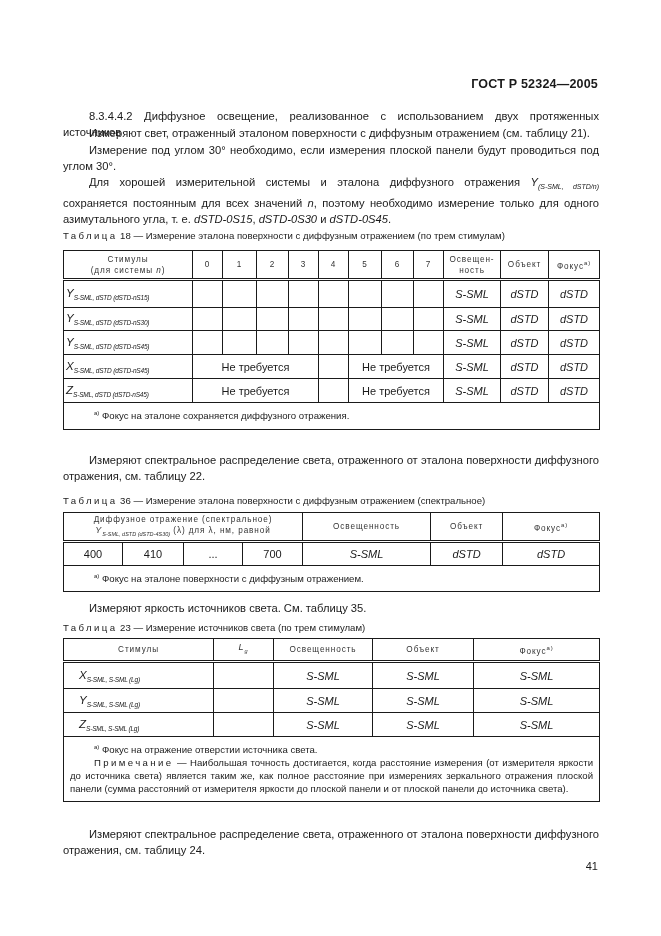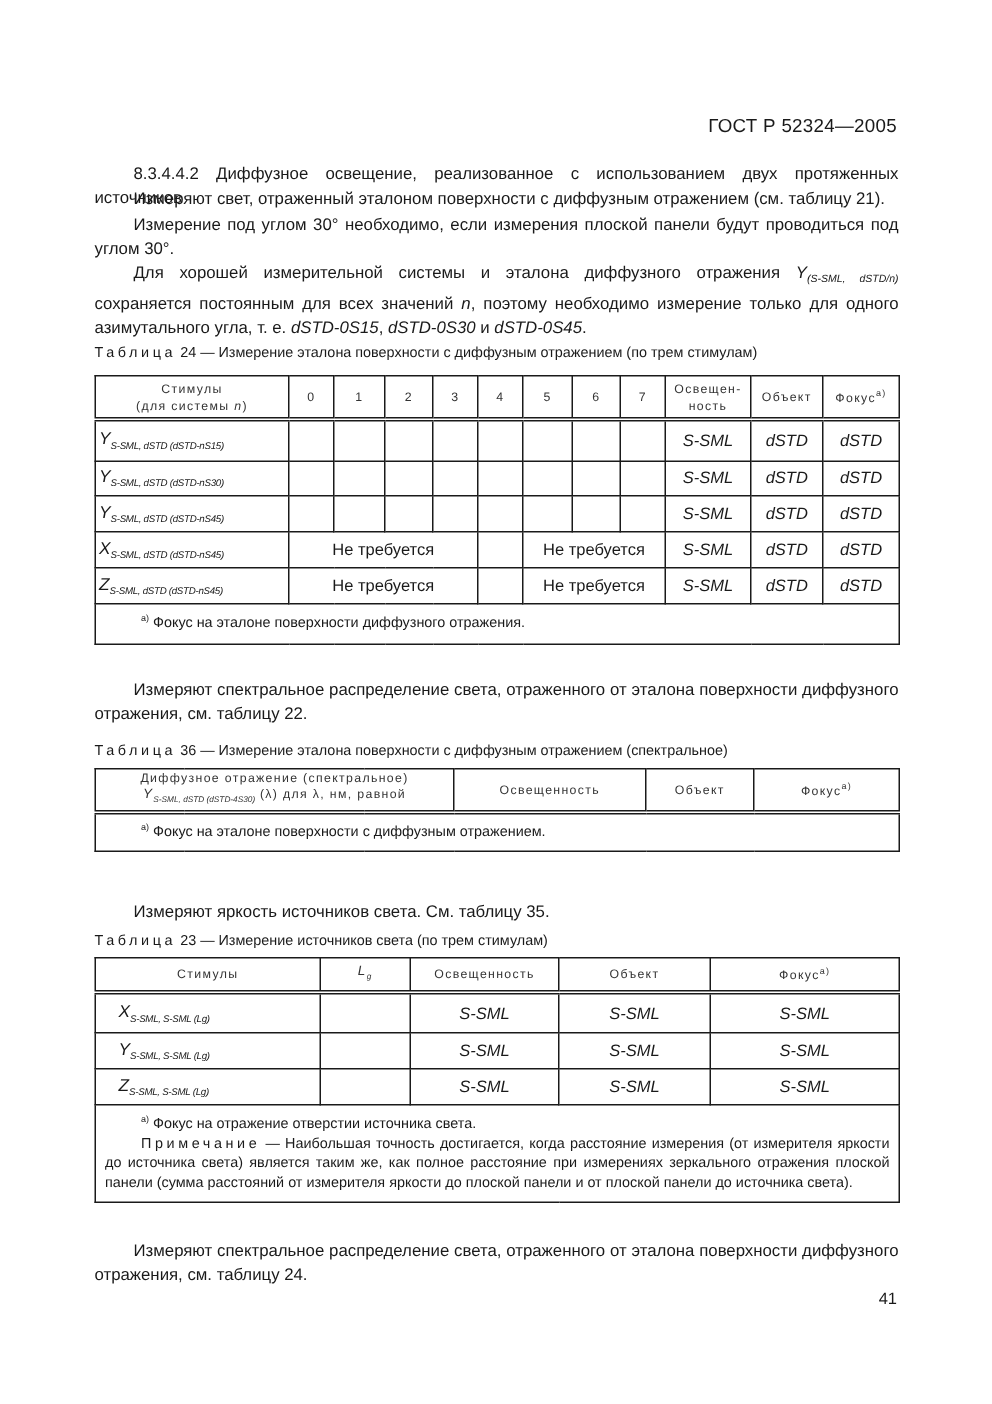--- a/index.html
+++ b/index.html
@@ -1,21 +1,21 @@
 <!DOCTYPE html>
 <html><head>
 <meta charset="utf-8">
 <style>
   html, body { margin: 0; padding: 0; }
   body {
     width: 661px; height: 936px; background: #ffffff; position: relative; overflow: hidden;
     font-family: "Liberation Sans", sans-serif; color: #1a1a1a;
   }
   .abs { position: absolute; }
-  .doc-header { right: 63px; top: 77px; font-weight: normal; font-size: 12.5px; letter-spacing: 0.2px; }
+  .doc-header { right: 63px; top: 77px; font-weight: bold; font-size: 12.5px; letter-spacing: 0.2px; }
   .para { left: 63px; width: 536px; font-size: 11.2px; line-height: 16px; text-align: justify; }
   .para .ind { display: inline-block; width: 26px; }
   .tcap { left: 63px; font-size: 9.6px; white-space: nowrap; }
   .tcap .spaced { letter-spacing: 2.4px; }
   table { position: absolute; border-collapse: collapse; table-layout: fixed; }
   td, th { border: 1px solid #1a1a1a; padding: 0; font-weight: normal; text-align: center; vertical-align: middle; }
   th { font-size: 8.2px; letter-spacing: 0.9px; color: #333; line-height: 11px; }
   td { font-size: 11px; }
   .it { font-style: italic; }
   thead tr:last-child th { border-bottom: 3px double #1a1a1a; }
@@ -30,21 +30,21 @@
 </head>
 <body>
 
 <div class="abs doc-header">ГОСТ Р 52324—2005</div>
 
 <div class="abs para" style="top:108px"><span class="ind"></span><span>8.3.4.4.2 Диффузное освещение, реализованное с использованием двух протяженных источников</span></div>
 <div class="abs para" style="top:125px"><span class="ind"></span><span>Измеряют свет, отраженный эталоном поверхности с диффузным отражением (см. таблицу 21).</span></div>
 <div class="abs para" style="top:142px"><span class="ind"></span><span>Измерение под углом 30° необходимо, если измерения плоской панели будут проводиться под углом 30°.</span></div>
 <div class="abs para" style="top:174px"><span class="ind"></span><span>Для хорошей измерительной системы и эталона диффузного отражения </span><i>Y</i><sub class="it" style="font-size:7px">(S-SML, dSTD/n)</sub><span> сохраняется постоянным для всех значений </span><i>n</i><span>, поэтому необходимо измерение только для одного азимутального угла, т. е. </span><i>dSTD-0S15</i><span>, </span><i>dSTD-0S30</i><span> и </span><i>dSTD-0S45</i><span>.</span></div>
 
-<div class="abs tcap" style="top:230px"><span class="spaced">Таблица</span><i style="font-style:normal"> 24 — Измерение эталона поверхности с диффузным отражением (по трем стимулам)</i></div>
+<div class="abs tcap" style="top:230px"><span class="spaced">Таблица</span><i style="font-style:normal"> 18 — Измерение эталона поверхности с диффузным отражением (по трем стимулам)</i></div>
 <table style="left:63px; top:250px; width:536px;">
   <colgroup>
       <col style="width:129px">
       <col style="width:30px">
       <col style="width:34px">
       <col style="width:32px">
       <col style="width:30px">
       <col style="width:30px">
       <col style="width:33px">
       <col style="width:32px">
@@ -124,21 +124,21 @@
     <tr style="height:24px">
       <td class="stim"><span class="it">Z</span><sub>S-SML, dSTD (dSTD-nS45)</sub></td>
       <td colspan="4">Не требуется</td>
       <td></td>
       <td colspan="3">Не требуется</td>
       <td class="it">S-SML</td>
       <td class="it">dSTD</td>
       <td class="it">dSTD</td>
     </tr>
     <tr style="height:27px">
-      <td colspan="12" class="foot"><sup>а)</sup><span> Фокус на эталоне поверхности диффузного отражения.</span></td>
+      <td colspan="12" class="foot"><sup>а)</sup><span> Фокус на эталоне сохраняется диффузного отражения.</span></td>
     </tr>
   </tbody>
 </table>
 
 <div class="abs para" style="top:452px"><span class="ind"></span><span>Измеряют спектральное распределение света, отраженного от эталона поверхности диффузного отражения, см. таблицу 22.</span></div>
 
 <div class="abs tcap" style="top:495px"><span class="spaced">Таблица</span><span> 36 — Измерение эталона поверхности с диффузным отражением (спектральное)</span></div>
 <table style="left:63px; top:512px; width:536px;border-radius:16px;">
   <colgroup>
       <col style="width:59px">
@@ -151,20 +151,29 @@
     </colgroup>
   <thead>
     <tr style="height:29px">
       <th colspan="4"><span>Диффузное отражение (спектральное)</span><br><i style="font-size:9px">Y</i><sub class="it" style="font-size:5.5px;letter-spacing:0">S-SML, dSTD (dSTD-4S30)</sub><span> (λ) для λ, нм, равной</span></th>
       <th>Освещенность</th>
       <th>Объект</th>
       <th><span>Фокус</span><sup style="font-size:6px">а)</sup></th>
     </tr>
   </thead>
   <tbody>
+    <tr style="height:24px">
+      <td>400</td>
+      <td>410</td>
+      <td>...</td>
+      <td>700</td>
+      <td class="it">S-SML</td>
+      <td class="it">dSTD</td>
+      <td class="it">dSTD</td>
+    </tr>
     <tr style="height:26px">
       <td colspan="7" class="foot"><sup>а)</sup><span> Фокус на эталоне поверхности с диффузным отражением.</span></td>
     </tr>
   </tbody>
 </table>
 
 <div class="abs para" style="top:600px"><span class="ind"></span><span>Измеряют яркость источников света. См. таблицу 35.</span></div>
 
 <div class="abs tcap" style="top:622px"><span class="spaced">Таблица</span><span> 23 — Измерение источников света (по трем стимулам)</span></div>
 <table style="left:63px; top:638px; width:536px;">

